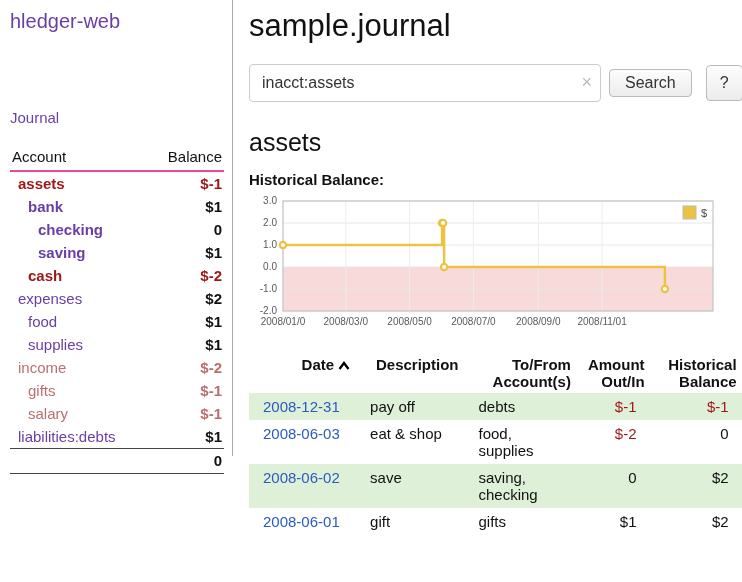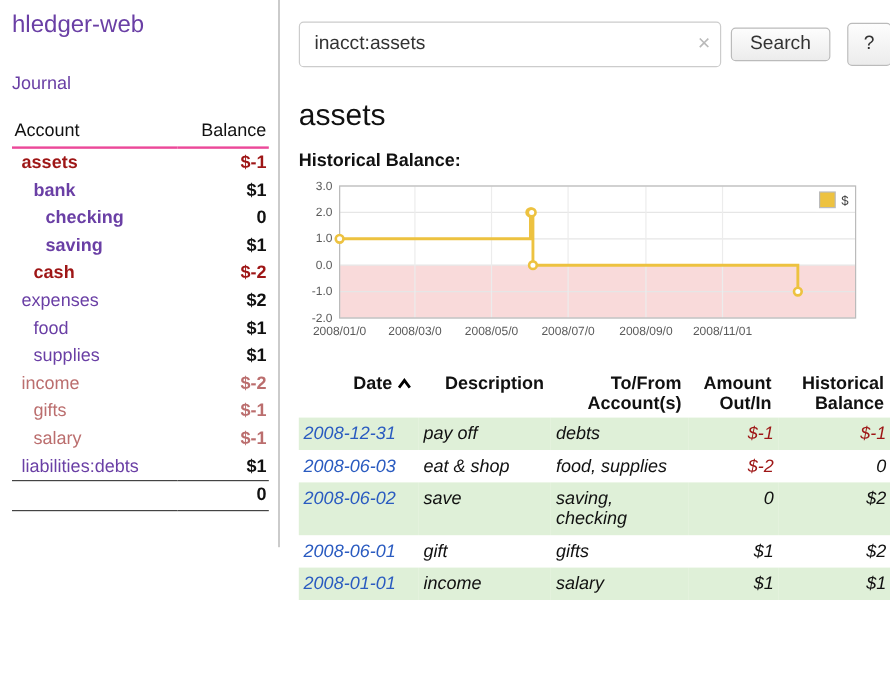--- a/index.html
+++ b/index.html
@@ -13,21 +13,21 @@
   .app { display:flex; width:742px; }
 
   
   .sidebar {
     width:233px; flex:0 0 233px;
     border-right:1px solid #a9a9a9;
     padding:10px 8px 0 10px;
     height:456px;
   }
   .app-title { display:block; color:#6a3fa5; text-decoration:none; font-size:20px; }
-  .journal-wrap { margin-top:28px; }
+  .journal-wrap { margin-top:76px; }
   .journal-wrap a { color:#6a3fa5; text-decoration:none; font-size:15px; }
 
   table.accounts { width:100%; border-collapse:collapse; margin-top:20px; font-size:15px; }
   table.accounts th {
     font-weight:400; text-align:left; padding:2px 0 5px 2px;
     border-bottom:2px solid #ec4899; color:#111;
   }
   table.accounts th.bal-h { text-align:right; padding-right:2px; }
   table.accounts td { padding:3px 0; }
   table.accounts td.bal { text-align:right; font-weight:bold; padding-right:2px; white-space:nowrap; }
@@ -64,21 +64,21 @@
   h2.account-heading { font-size:25px; font-weight:400; margin:26px 0 6px; color:#111; }
   .chart-title { font-weight:bold; font-size:15px; margin:14px 0 8px; }
 
   svg.chart text.tick { font-family:"Liberation Sans",sans-serif; font-size:10px; fill:#5a5a5a; }
   svg.chart text.legend-label { font-family:"Liberation Sans",sans-serif; font-size:11px; fill:#444; }
 
   
   table.register { border-collapse:collapse; width:100%; margin-top:18px; font-size:15px; }
   table.register th { font-weight:bold; text-align:right; vertical-align:top; padding:3px 6px; }
   table.register th.r, table.register td.r { text-align:right; }
-  table.register td { padding:5px 4px; vertical-align:top;font-style:italic; }
+  table.register td { padding:5px 14px; vertical-align:top; }
   table.register tr.green { background:#dff0d8; }
   table.register a { color:#2a5bc0; text-decoration:none; white-space:nowrap; }
   td.neg { color:#9e1616; }
   col.c-date { width:96px; } col.c-desc { width:106px; } col.c-acct { width:110px; }
   col.c-amt { width:72px; } col.c-bal { width:90px; }
   .sort-icon { display:inline-block; margin-left:4px; }
 </style>
 </head>
 <body>
 
@@ -148,20 +148,21 @@
         </tr>
         <tr class="total-row">
           <td class="acct"></td>
           <td class="bal">0</td>
         </tr>
       </tbody>
     </table>
   </aside>
 
   <main class="main">
+    <h1 class="page-title">sample.journal</h1>
 
     <div class="search-row">
       <div class="search-box">
         <input type="text" value="inacct:assets" style="">
         <span class="clear-x">×</span>
       </div>
       <button class="btn">Search</button>
       <button class="btn help">?</button>
     </div>
 
@@ -251,23 +252,16 @@
           <td class="r">0</td>
           <td class="r">$2</td>
         </tr>
         <tr>
           <td><a href="#">2008-06-01</a></td>
           <td>gift</td>
           <td>gifts</td>
           <td class="r">$1</td>
           <td class="r">$2</td>
         </tr>
-        <tr class="green">
-          <td><a href="#">2008-01-01</a></td>
-          <td>income</td>
-          <td>salary</td>
-          <td class="r">$1</td>
-          <td class="r">$1</td>
-        </tr>
       </tbody>
     </table>
   </main>
 </div>
 
 </body></html>

